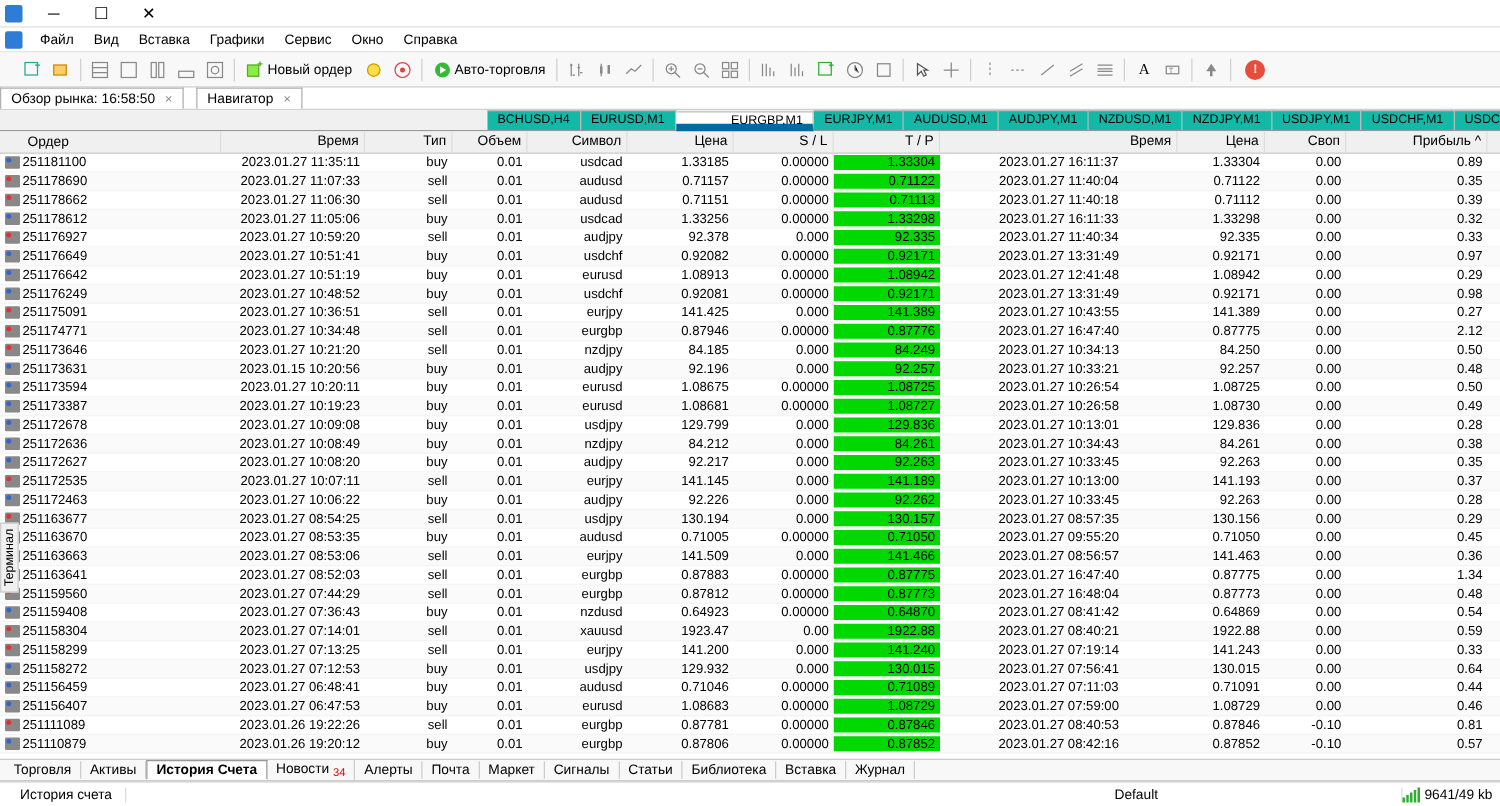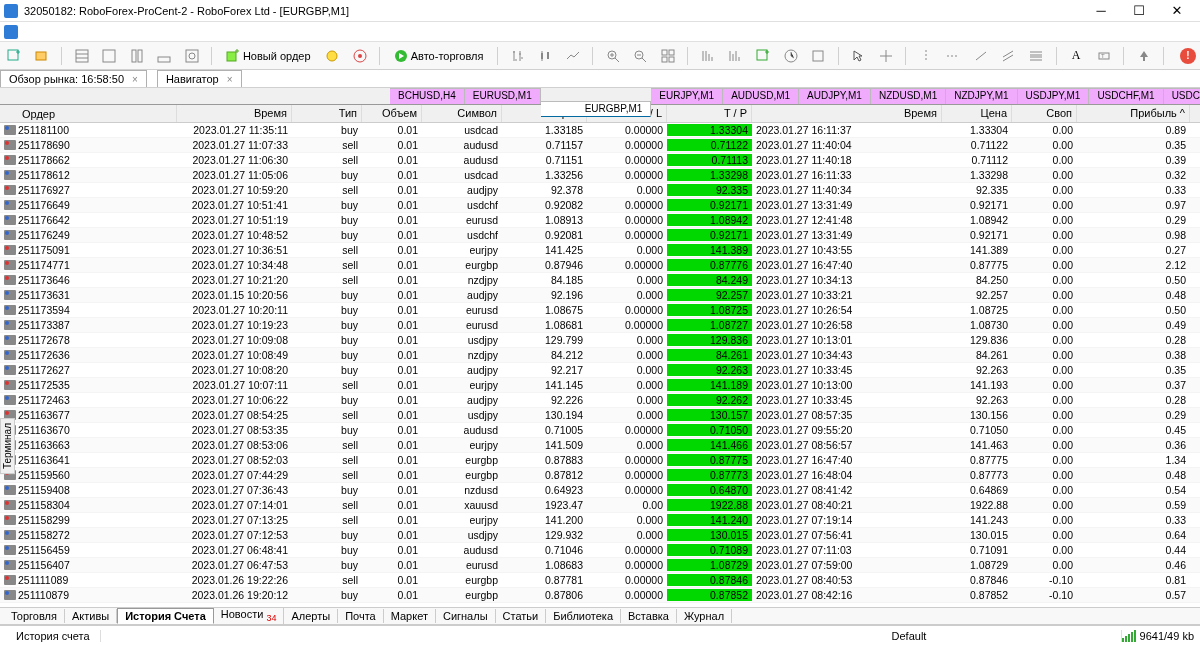--- a/index.html
+++ b/index.html
@@ -11,38 +11,38 @@
 .titlebar .title { flex: 1; font-size: 11px; }
 .titlebar .win-controls { display: flex; gap: 0; }
 .titlebar .win-btn { width: 38px; height: 20px; display: flex; align-items: center; justify-content: center; font-size: 13px; }
 
 
 .menubar { height: 20px; display: flex; align-items: center; padding: 0 4px; gap: 2px; border-bottom: 1px solid #e0e0e0; }
 .menubar .logo2 { width: 14px; height: 14px; background: #2e7cd6; margin-right: 4px; border-radius: 2px; }
 .menubar .menu-item { padding: 2px 8px; font-size: 11px; }
 
 
-.toolbar { height: 28px; display: flex; align-items: center; padding: 2px 4px; gap: 3px; border-bottom: 1px solid #d0d0d0; background: #f8f8f8; justify-content: space-between; }
+.toolbar { height: 28px; display: flex; align-items: center; padding: 2px 16px; gap: 3px; border-bottom: 1px solid #d0d0d0; background: #f8f8f8; }
 .tb-btn { width: 20px; height: 20px; display: flex; align-items: center; justify-content: center; border: 1px solid transparent; }
 .tb-sep { width: 1px; height: 18px; background: #d0d0d0; margin: 0 2px; }
 .tb-text { padding: 0 4px; font-size: 11px; display: flex; align-items: center; gap: 3px; }
 .tb-tf { display: flex; align-items: center; gap: 1px; margin-left: auto; }
 .tb-tf span { padding: 2px 4px; font-size: 10px; color: #666; }
 .tb-help { width: 16px; height: 16px; border-radius: 50%; background: #e74c3c; color: #fff; text-align: center; line-height: 16px; font-size: 10px; font-weight: bold; margin-left: 6px; }
 
 
 .panels-row { height: 18px; display: flex; border-bottom: 1px solid #d0d0d0; }
 .panel-tab { height: 17px; padding: 0 8px; font-size: 11px; display: flex; align-items: center; background: #fff; border: 1px solid #b0b0b0; border-bottom: none; position: relative; }
 .panel-tab .x { margin-left: 8px; font-size: 10px; color: #888; }
 .panel-spacer { flex: 1; }
 
 
 .chart-tabs { display: flex; padding-left: 390px; height: 17px; background: #f0f0f0; border-bottom: 1px solid #999; }
-.chart-tab { padding: 1px 8px; font-size: 10px; border-right: 1px solid #bbb; border-top: 1px solid #bbb; background: #f0abfc; white-space: nowrap; }
-.chart-tab.active { background: #fff; border-bottom: 1px solid #0369a1; position: relative; top: 13px; padding-left: 44px; }
+.chart-tab { padding: 1px 8px; font-size: 10px; border-right: 1px solid #bbb; border-top: 1px solid #bbb; background: #14b8a6; white-space: nowrap; }
+.chart-tab.active { background: #fff; border-bottom: 6px solid #0369a1; position: relative; top: 1px; padding-left: 44px; }
 
 
 .main-area { flex: 1; overflow: hidden; display: flex; flex-direction: column; }
 .grid-header { display: flex; background: #f0f0f0; border-bottom: 1px solid #ccc; height: 18px; }
 .grid-header .col { padding: 2px 4px; font-size: 11px; border-right: 1px solid #ddd; text-align: left; }
 .grid-body { flex: 1; overflow-y: auto; }
 .grid-row { display: flex; height: 15px; align-items: center; border-bottom: 1px solid #f4f4f4; }
 .grid-row:nth-child(even) { background: #fafafa; }
 .grid-row .cell { padding: 0 4px; font-size: 10.5px; white-space: nowrap; overflow: hidden; }
 .tp-cell { background: #00d800; text-align: right; }
@@ -52,21 +52,21 @@
 
 
 .c-order { width: 177px; display: flex; align-items: center; }
 .c-time { width: 115px; text-align: right; }
 .c-type { width: 70px; text-align: right; }
 .c-vol { width: 60px; text-align: right; }
 .c-sym { width: 80px; text-align: right; }
 .c-price { width: 85px; text-align: right; }
 .c-sl { width: 80px; text-align: right; }
 .c-tp { width: 85px; text-align: right; padding-right: 6px; }
-.c-time2 { width: 190px; text-align: left; }
+.c-time2 { width: 190px; text-align: center; }
 .c-price2 { width: 70px; text-align: right; }
 .c-swap { width: 65px; text-align: right; }
 .c-profit { width: 113px; text-align: right; padding-right: 10px; }
 
 
 .summary-row { display: flex; height: 16px; align-items: center; border-top: 1px solid #999; border-bottom: 1px solid #999; background: #f0f0f0; font-size: 11px; }
 .summary-row .left { padding-left: 28px; display: flex; gap: 10px; }
 .summary-row .right { margin-left: auto; padding-right: 10px; font-weight: bold; }
 
 
@@ -83,30 +83,38 @@
 .bars { display: flex; align-items: flex-end; gap: 1px; }
 .bars i { width: 2px; background: #3a3; display: block; }
 
 svg { display: block; }
 </style>
 </head>
 <body>
 
 <div class="titlebar">
   <div class="logo"></div>
-  <div class="title">32050182: RoboForex-ProCent-2 - RoboForex Ltd - [EURGBP,M1]</div>
   <div class="win-controls">
     <div class="win-btn">─</div>
     <div class="win-btn">☐</div>
     <div class="win-btn">✕</div>
   </div>
 </div>
 
 <div class="menubar">
   <div class="logo2"></div>
+  <div id="menu-items" style="display: flex;">
+      <div class="menu-item">Файл</div>
+      <div class="menu-item">Вид</div>
+      <div class="menu-item">Вставка</div>
+      <div class="menu-item">Графики</div>
+      <div class="menu-item">Сервис</div>
+      <div class="menu-item">Окно</div>
+      <div class="menu-item">Справка</div>
+    </div>
 </div>
 
 <div class="toolbar">
   <div class="tb-btn">
       <svg width="14" height="14">
         <rect x="1" y="1" width="10" height="10" fill="none" stroke="#2a8"></rect>
         <path d="M9 3 h4 M11 1 v4" stroke="#2a8"></path>
       </svg>
     </div>
   <div class="tb-btn">

